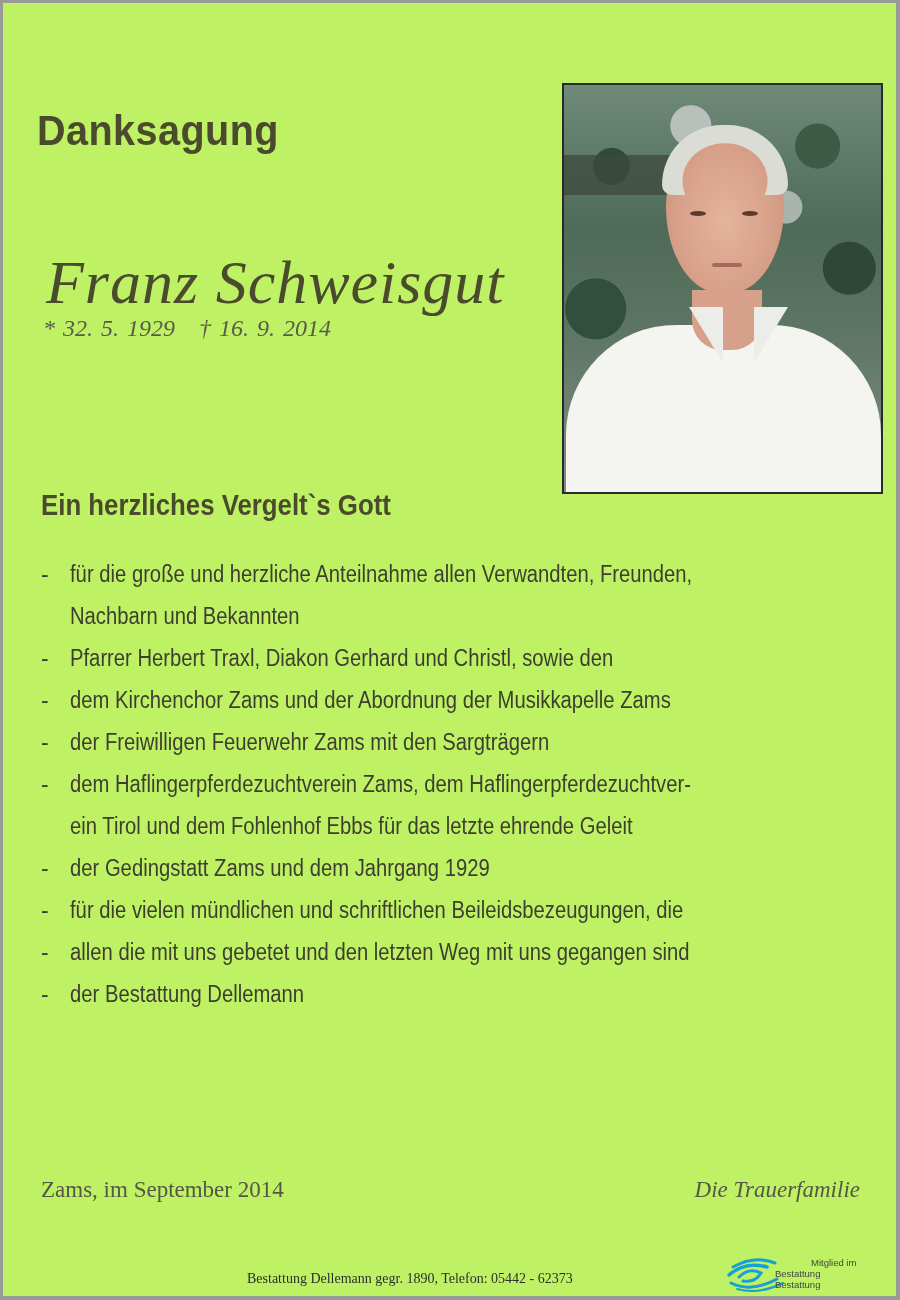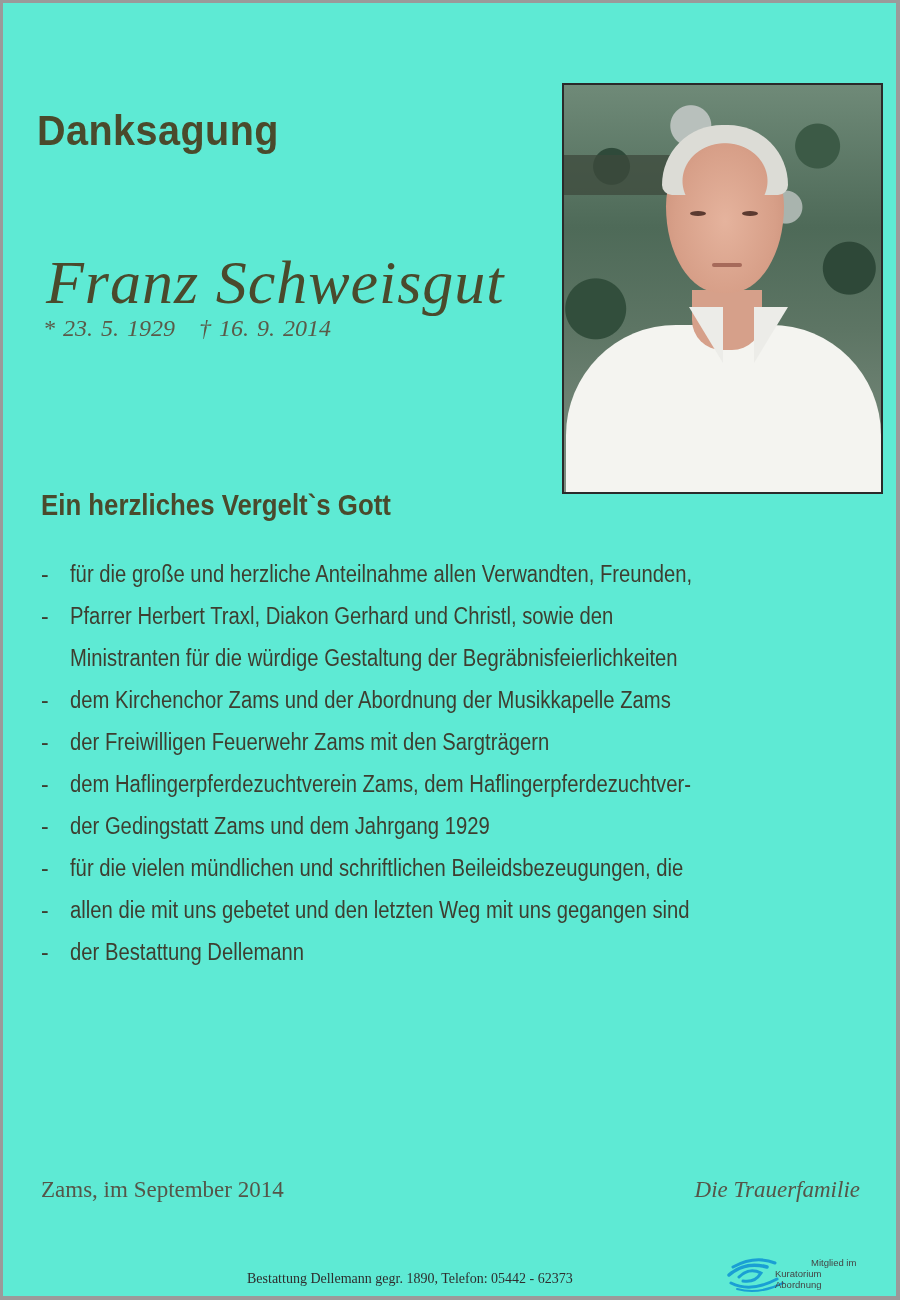--- a/index.html
+++ b/index.html
@@ -4,21 +4,21 @@
   <style>
     html, body { margin: 0; padding: 0; }
     body {
       width: 900px; height: 1300px; background: #ffffff;
       position: relative; overflow: hidden;
       font-family: "Liberation Sans", sans-serif;
     }
     .frame {
       position: absolute; left: 0; top: 0; width: 900px; height: 1300px;
       box-sizing: border-box; border: 3px solid #9a9a9a; border-right-width: 4px; border-bottom-width: 4px;
-      background: #5eead4;
+      background: #bef264;
     }
     .title {
       position: absolute; left: 34px; top: 102px;
       font-family: "Liberation Sans", sans-serif; font-weight: bold;
       font-size: 43px; letter-spacing: 0.5px; color: #4a4a2c;
       margin: 0; line-height: 50px;
       transform: scaleX(0.92); transform-origin: left center;
     }
     .name {
       position: absolute; left: 28px; top: 228px;
@@ -107,46 +107,47 @@
     .logo .l2 { position:absolute; left:50px; top:15px; font-size:9.5px; color:#444; font-family:"Liberation Sans", sans-serif; }
   </style>
 </head>
 <body>
 
 <div class="frame">
 
   <h1 class="title">Danksagung</h1>
   <div class="name">Franz Schweisgut</div>
   <div class="dates">
-    <span>* 23. 5. 1929</span><span class="gap"></span><span>† 16. 9. 2014</span>
+    <span>* 32. 5. 1929</span><span class="gap"></span><span>† 16. 9. 2014</span>
   </div>
 
   <div class="photo" title="Portrait of Franz Schweisgut, elderly man with white hair in a white shirt in front of green foliage">
     <div class="leaves1"></div>
     <div class="beam"></div>
     <div class="shirt"></div>
     <div class="neck"></div>
     <div class="collar-l"></div>
     <div class="collar-r"></div>
     <div class="head"></div>
     <div class="hair"></div>
     <div class="eye l"></div>
     <div class="eye r"></div>
     <div class="mouth"></div>
   </div>
 
   <h2 class="subtitle">Ein herzliches Vergelt`s Gott</h2>
 
   <ul class="list" id="thanks-list">
       <li><span class="dash">-</span><span class="txt">für die große und herzliche Anteilnahme allen Verwandten, Freunden,</span></li>
+      <li><span class="txt">Nachbarn und Bekannten</span></li>
       <li><span class="dash">-</span><span class="txt">Pfarrer Herbert Traxl, Diakon Gerhard und Christl, sowie den</span></li>
-      <li><span class="txt">Ministranten für die würdige Gestaltung der Begräbnisfeierlichkeiten</span></li>
       <li><span class="dash">-</span><span class="txt">dem Kirchenchor Zams und der Abordnung der Musikkapelle Zams</span></li>
       <li><span class="dash">-</span><span class="txt">der Freiwilligen Feuerwehr Zams mit den Sargträgern</span></li>
       <li><span class="dash">-</span><span class="txt">dem Haflingerpferdezuchtverein Zams, dem Haflingerpferdezuchtver-</span></li>
+      <li><span class="txt">ein Tirol und dem Fohlenhof Ebbs für das letzte ehrende Geleit</span></li>
       <li><span class="dash">-</span><span class="txt">der Gedingstatt Zams und dem Jahrgang 1929</span></li>
       <li><span class="dash">-</span><span class="txt">für die vielen mündlichen und schriftlichen Beileidsbezeugungen, die</span></li>
       <li><span class="dash">-</span><span class="txt">allen die mit uns gebetet und den letzten Weg mit uns gegangen sind</span></li>
       <li><span class="dash">-</span><span class="txt">der Bestattung Dellemann</span></li>
     </ul>
 
   <div class="place">Zams, im September 2014</div>
   <div class="family">Die Trauerfamilie</div>
 
   <div class="footer">Bestattung Dellemann gegr. 1890, Telefon: 05442 - 62373</div>
@@ -155,16 +156,16 @@
     <svg width="70" height="40" viewBox="0 0 70 40">
       <g fill="none" stroke="#1a9fd4" stroke-linecap="round">
         <path d="M8 14 Q 30 2 50 10" stroke-width="3"></path>
         <path d="M4 22 Q 20 8 42 14" stroke-width="3.5"></path>
         <path d="M14 24 Q 24 14 36 20 Q 30 30 18 28" stroke-width="3"></path>
         <path d="M6 30 Q 26 40 52 26" stroke-width="3"></path>
         <path d="M12 36 Q 34 42 58 30" stroke-width="2"></path>
       </g>
     </svg>
     <span class="l1">Mitglied im</span>
-    <span class="l2">Kuratorium Abordnung</span>
+    <span class="l2">Bestattung Bestattung</span>
   </div>
 
 </div>
 
 </body></html>

